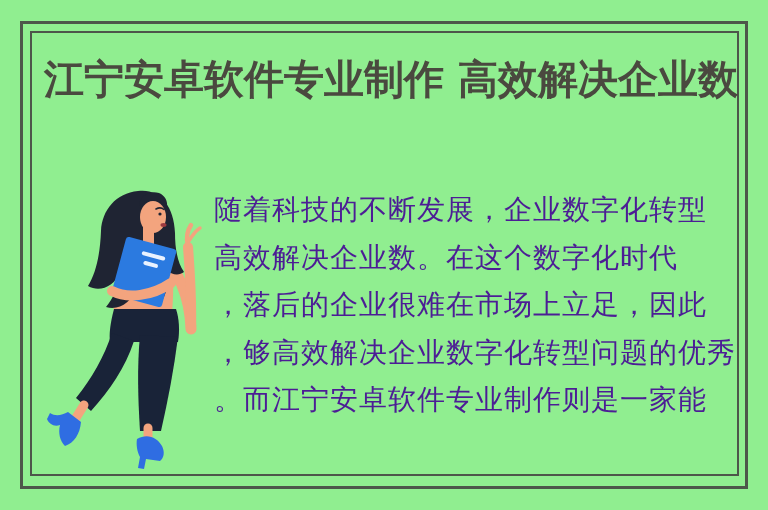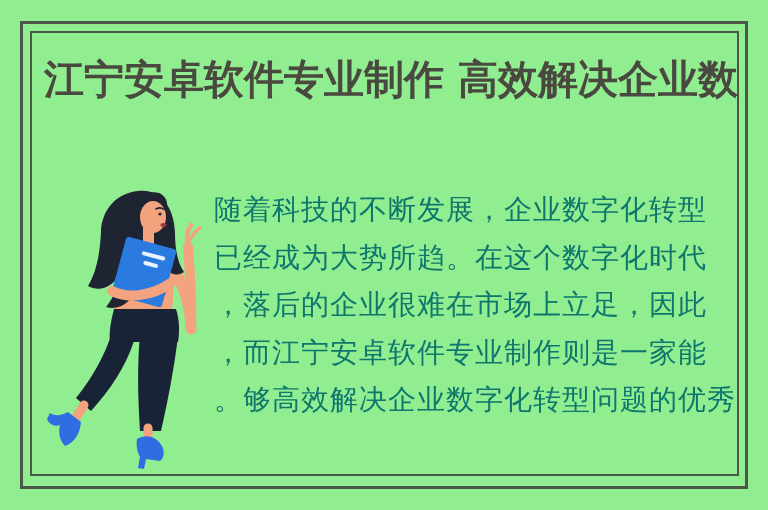--- a/index.html
+++ b/index.html
@@ -13,21 +13,21 @@
   .frame.inner { left:30px; top:31px; width:709px; height:445px; border:2px solid #4d564a; }
   .title {
     position:absolute; left:44px; top:52px; width:700px; margin:0;
     color:#4a493f; font-family:"DejaVu Serif", serif;
     font-weight:bold; font-size:40px; line-height:53px;
     letter-spacing:0px;
   }
   .title .tline { white-space:nowrap; }
   .body-text {
     position:absolute; left:214px; top:186px; width:540px;
-    color:#0f766e; font-size:28px; line-height:47.6px; letter-spacing:1px;
+    color:#4c1d95; font-size:28px; line-height:47.6px; letter-spacing:1px;
   }
   .body-text .bline { white-space:nowrap; }
   .figure { position:absolute; left:40px; top:183px; width:165px; height:288px; }
 </style>
 </head>
 <body>
 
 <div class="page">
 
   <div class="frame outer"></div>
@@ -77,19 +77,19 @@
     </g>
 
     <g fill="#2f6de2">
       <path d="M28,229 L41,239 C40,251 34,260 25,263 C20,258 18,250 20,242 C14,244 9,241 7,236 L10,230 C16,234 22,232 28,229 Z"></path>
       <path d="M97,256 C107,250 117,254 122,263 C125,269 124,275 120,278 L106,276 L104,286 L98,285 L100,274 C97,269 96,261 97,256 Z"></path>
     </g>
   </svg>
 
   <div class="body-text">
     <div class="bline">随着科技的不断发展，企业数字化转型</div>
-    <div class="bline">已经成为大势所趋。在这个数字化时代</div>
+    <div class="bline">高效解决企业数。在这个数字化时代</div>
     <div class="bline">，落后的企业很难在市场上立足，因此</div>
-    <div class="bline">，而江宁安卓软件专业制作则是一家能</div>
-    <div class="bline">。够高效解决企业数字化转型问题的优秀</div>
+    <div class="bline">，够高效解决企业数字化转型问题的优秀</div>
+    <div class="bline">。而江宁安卓软件专业制作则是一家能</div>
   </div>
 
 </div>
 
 </body></html>

